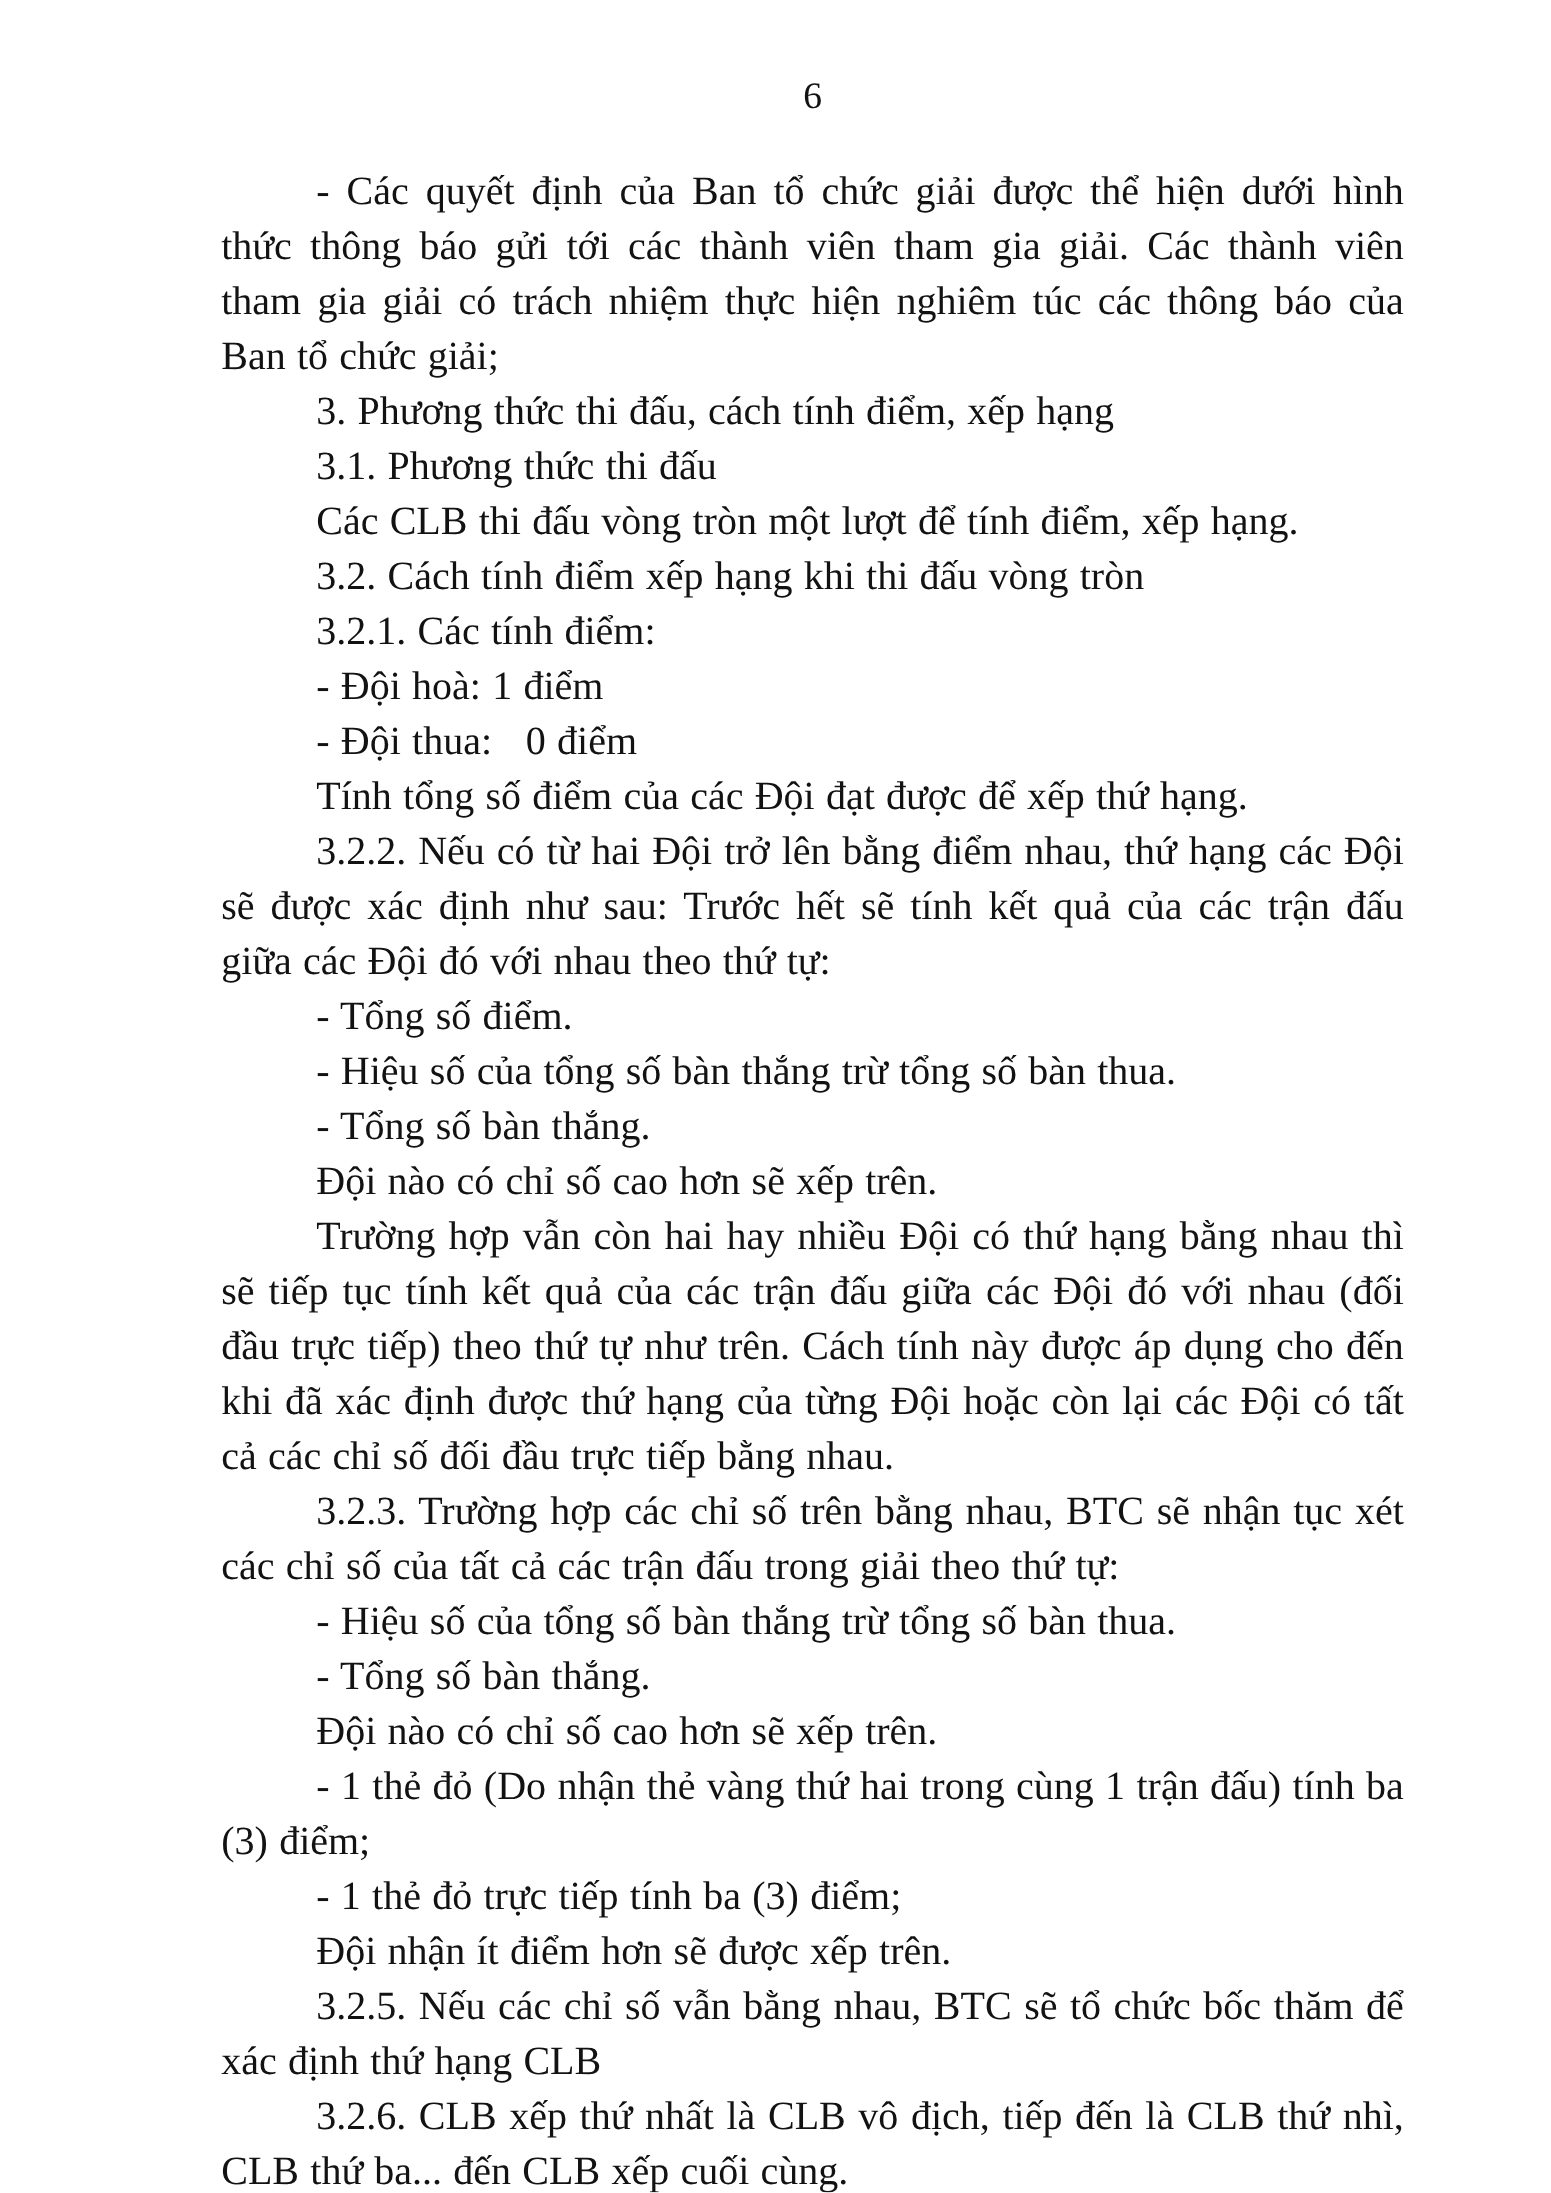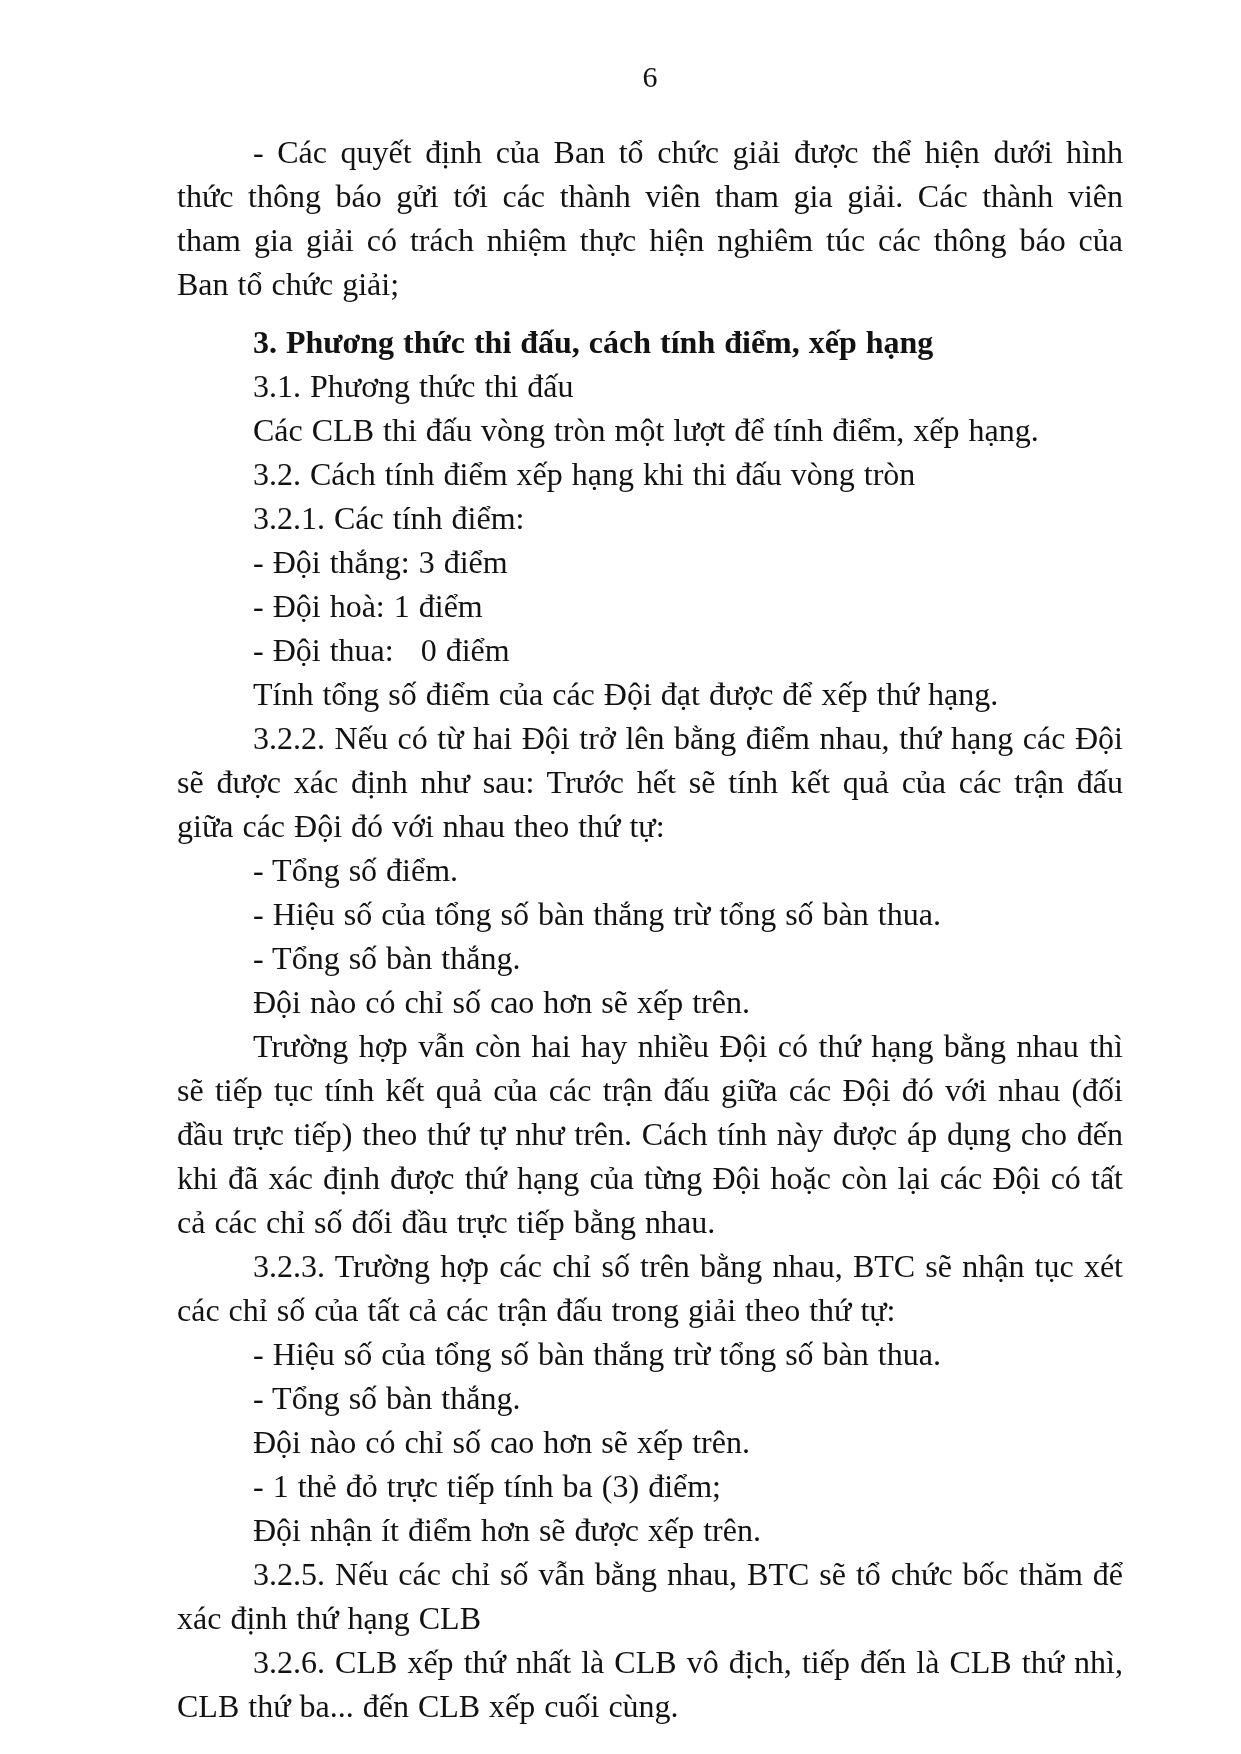--- a/index.html
+++ b/index.html
@@ -29,48 +29,47 @@
   }
   .para {
     margin: 0;
     text-indent: 76px;
     text-align: justify;
     font-size: 32px;
     line-height: 44px;
     word-spacing: 1px;
   }
   .heading {
-    font-weight: bold;
-    margin-top: 14px;
+    font-weight: normal;
   }
 </style>
 </head>
 <body>
 
 <div class="page">
   <div class="page-number">6</div>
   <div class="content">
     <p class="para">- Các quyết định của Ban tổ chức giải được thể hiện dưới hình thức thông báo gửi tới các thành viên tham gia giải. Các thành viên tham gia giải có trách nhiệm thực hiện nghiêm túc các thông báo của Ban tổ chức giải;</p>
     <p class="para heading">3. Phương thức thi đấu, cách tính điểm, xếp hạng</p>
     <p class="para">3.1. Phương thức thi đấu</p>
     <p class="para">Các CLB thi đấu vòng tròn một lượt để tính điểm, xếp hạng.</p>
     <p class="para">3.2. Cách tính điểm xếp hạng khi thi đấu vòng tròn</p>
     <p class="para">3.2.1. Các tính điểm:</p>
-    <p class="para">- Đội thắng: 3 điểm</p>
     <p class="para">- Đội hoà: 1 điểm</p>
     <p class="para">- Đội thua:&nbsp;&nbsp;&nbsp;0 điểm</p>
     <p class="para">Tính tổng số điểm của các Đội đạt được để xếp thứ hạng.</p>
     <p class="para">3.2.2. Nếu có từ hai Đội trở lên bằng điểm nhau, thứ hạng các Đội sẽ được xác định như sau: Trước hết sẽ tính kết quả của các trận đấu giữa các Đội đó với nhau theo thứ tự:</p>
     <p class="para">- Tổng số điểm.</p>
     <p class="para">- Hiệu số của tổng số bàn thắng trừ tổng số bàn thua.</p>
     <p class="para">- Tổng số bàn thắng.</p>
     <p class="para">Đội nào có chỉ số cao hơn sẽ xếp trên.</p>
     <p class="para">Trường hợp vẫn còn hai hay nhiều Đội có thứ hạng bằng nhau thì sẽ tiếp tục tính kết quả của các trận đấu giữa các Đội đó với nhau (đối đầu trực tiếp) theo thứ tự như trên. Cách tính này được áp dụng cho đến khi đã xác định được thứ hạng của từng Đội hoặc còn lại các Đội có tất cả các chỉ số đối đầu trực tiếp bằng nhau.</p>
     <p class="para">3.2.3. Trường hợp các chỉ số trên bằng nhau, BTC sẽ nhận tục xét các chỉ số của tất cả các trận đấu trong giải theo thứ tự:</p>
     <p class="para">- Hiệu số của tổng số bàn thắng trừ tổng số bàn thua.</p>
     <p class="para">- Tổng số bàn thắng.</p>
     <p class="para">Đội nào có chỉ số cao hơn sẽ xếp trên.</p>
+    <p class="para">- 1 thẻ đỏ (Do nhận thẻ vàng thứ hai trong cùng 1 trận đấu) tính ba (3) điểm;</p>
     <p class="para">- 1 thẻ đỏ trực tiếp tính ba (3) điểm;</p>
     <p class="para">Đội nhận ít điểm hơn sẽ được xếp trên.</p>
     <p class="para">3.2.5. Nếu các chỉ số vẫn bằng nhau, BTC sẽ tổ chức bốc thăm để xác định thứ hạng CLB</p>
     <p class="para">3.2.6. CLB xếp thứ nhất là CLB vô địch, tiếp đến là CLB thứ nhì, CLB thứ ba... đến CLB xếp cuối cùng.</p>
   </div>
 </div>
 
 </body></html>

